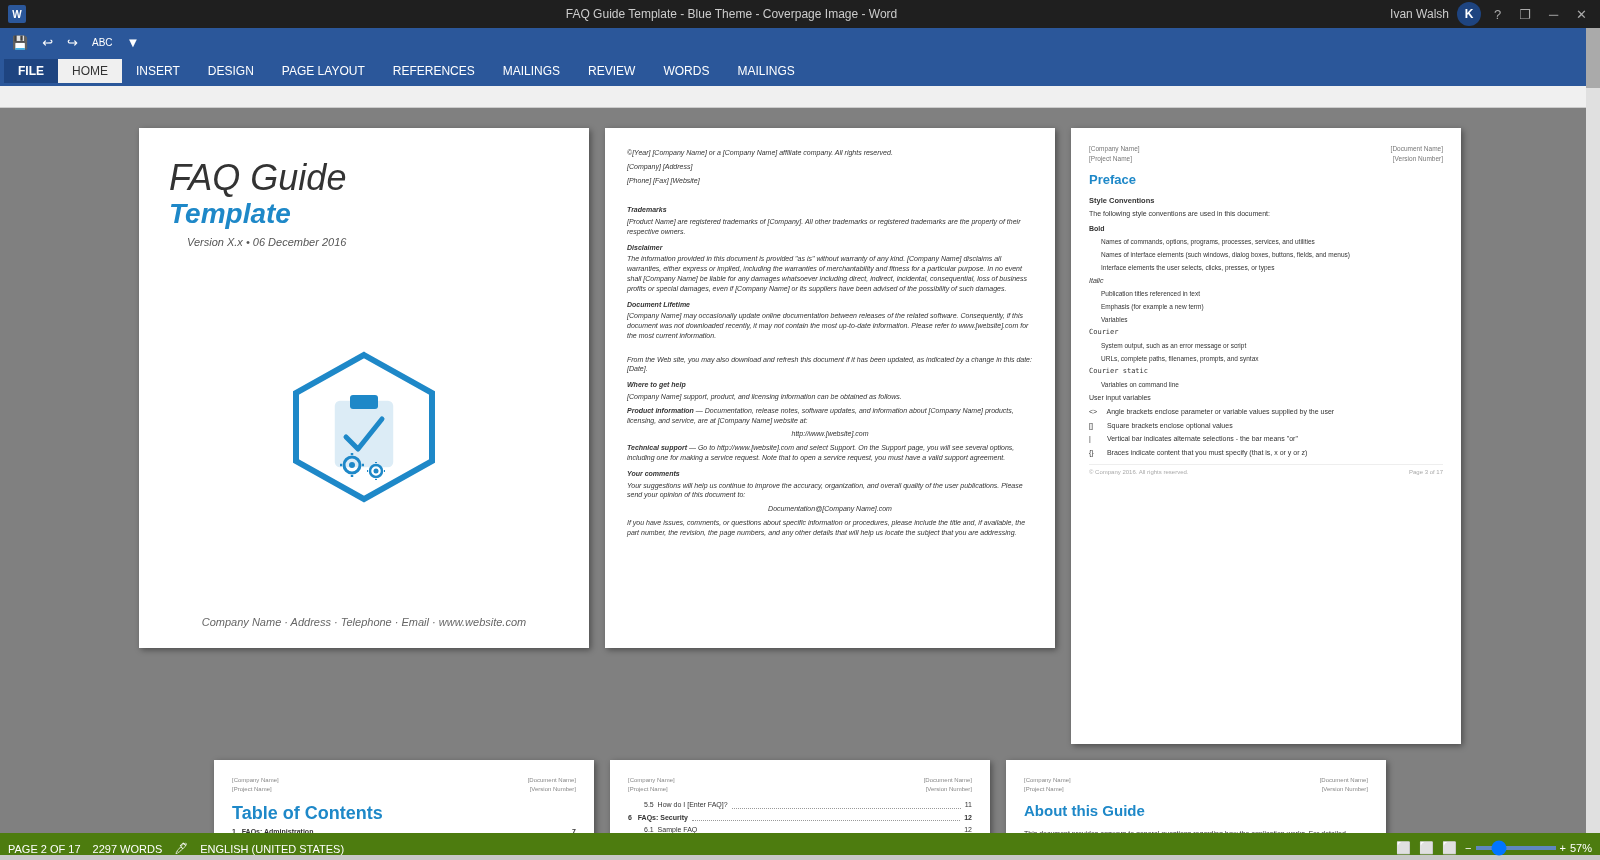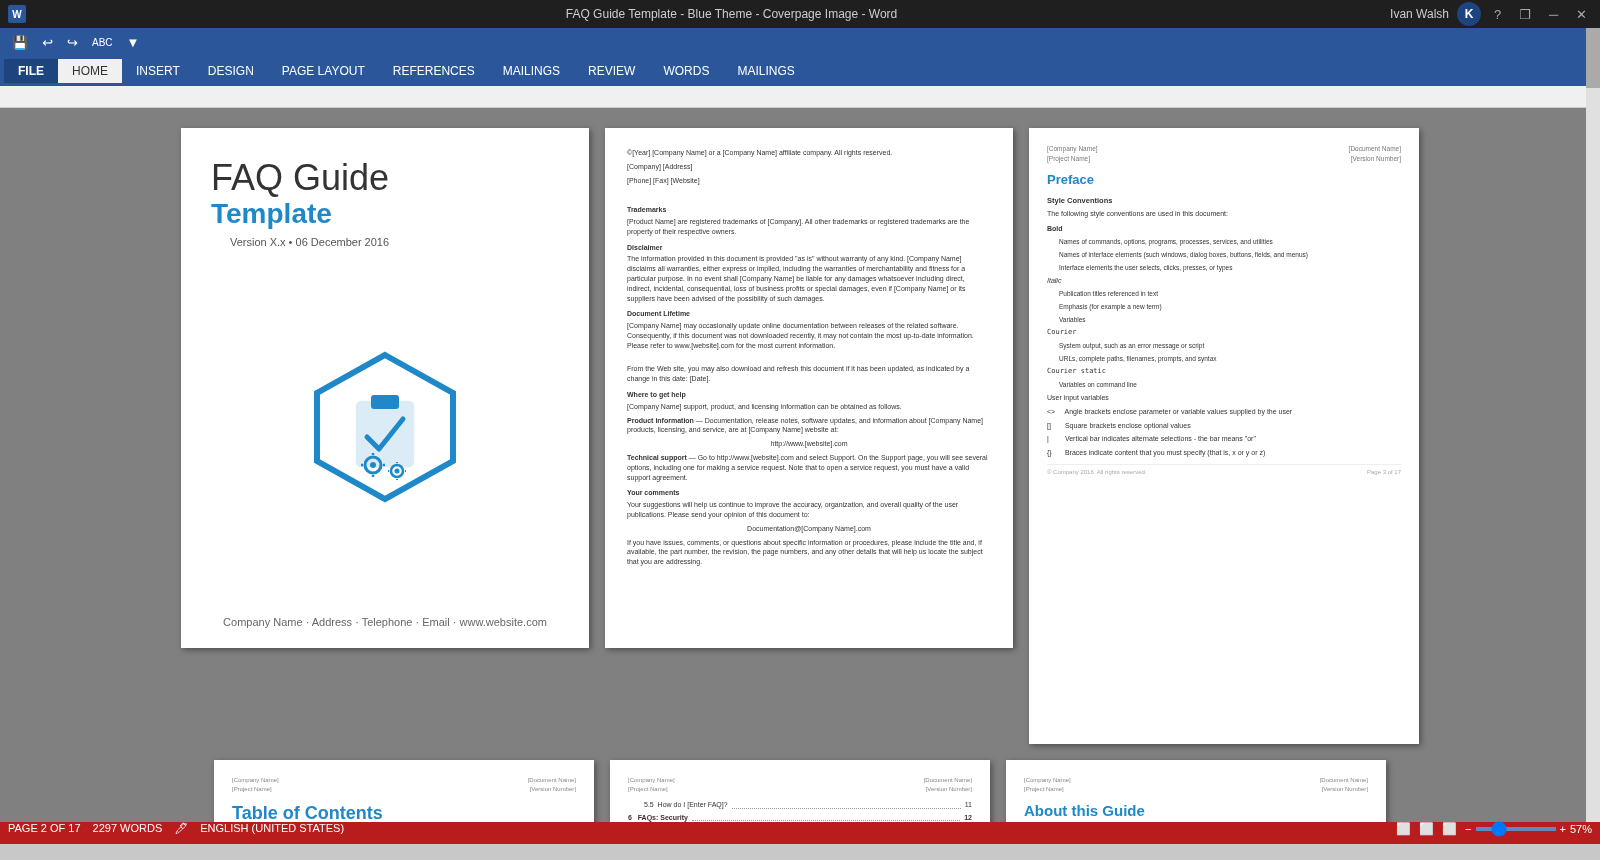--- a/index.html
+++ b/index.html
@@ -61,26 +61,26 @@
     
     #ribbon {
       background: #f0f0f0;
       border-bottom: 1px solid #ccc;
       height: 22px;
     }
 
     
     #status-bar {
       position: fixed;
-      bottom: 16px;
+      bottom: 5px;
       width: 1600px;
-      background: #b91c1c;
+      background: #4d7c0f;
       height: 22px;
       display: flex;
-      align-items: flex-start;
+      align-items: flex-end;
       padding: 0 8px;
       gap: 12px;
       color: white;
       font-size: 11px;
     }
     #status-right {
       margin-left: auto;
       display: flex;
       align-items: center;
       gap: 8px;
@@ -105,21 +105,21 @@
       justify-content: center;
     }
 
     .page {
       background: white;
       box-shadow: 2px 2px 6px rgba(0,0,0,0.4);
       flex-shrink: 0;
     }
 
     
-    .page-main { width: 408px; height: 520px; }
+    .page-main { width: 450px; height: 520px; font-style: italic; }
     .page-side { width: 390px; height: 616px; }
     .page-small { width: 380px; height: 155px; }
 
     
     .cover-page {
       padding: 30px 30px 20px 30px;
       display: flex;
       flex-direction: column;
       align-items: flex-start;
       justify-content: space-between;

